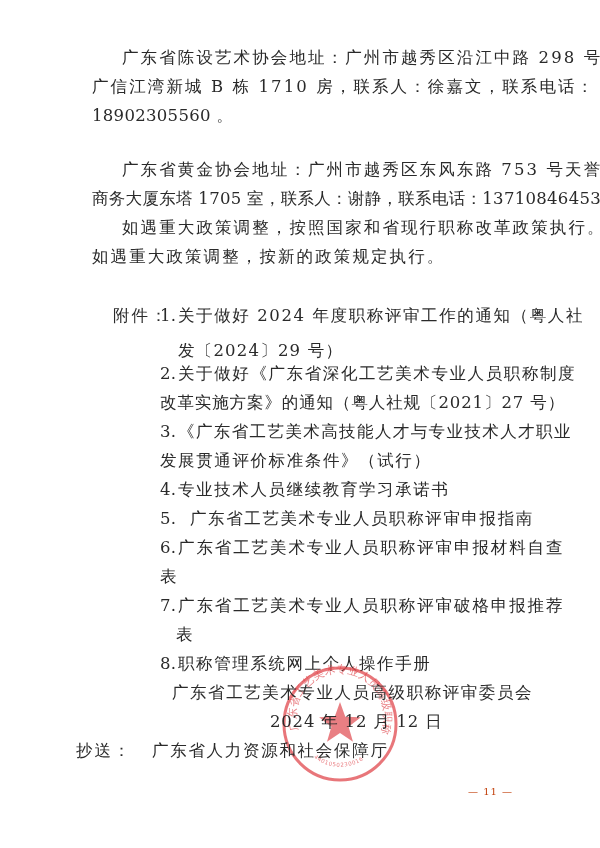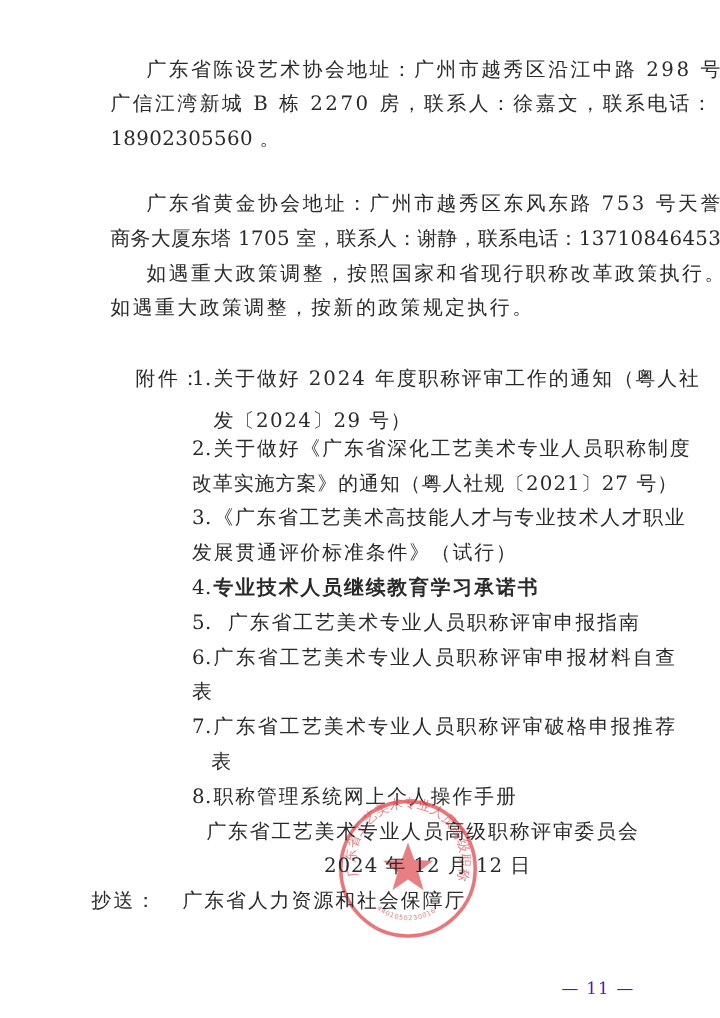--- a/index.html
+++ b/index.html
@@ -11,30 +11,30 @@
     .line {
       position: absolute; white-space: nowrap; font-size: 16.5px; line-height: 20px;
       letter-spacing: 2.1px;
     }
     .line.tight { letter-spacing: 0.3px; }
     .seal {
       position: absolute; left: 280px; top: 664px; width: 120px; height: 120px;
       pointer-events: none;
     }
     .pagenum {
-      position: absolute; left: 468px; top: 816px; font-size: 14px; letter-spacing: 1px; color: #4c1d95;
+      position: absolute; left: 468px; top: 786px; font-size: 10px; letter-spacing: 1px; color: #c2410c;
     }
   </style>
 </head>
 <body>
 
 <div>
 
   <div class="line" style="left:122px; top:48px;">广东省陈设艺术协会地址：广州市越秀区沿江中路 298 号</div>
-  <div class="line" style="left:92px; top:77px;">广信江湾新城 B 栋 2270 房，联系人：徐嘉文，联系电话：</div>
+  <div class="line" style="left:92px; top:77px;">广信江湾新城 B 栋 1710 房，联系人：徐嘉文，联系电话：</div>
   <div class="line tight" style="left:92px; top:106px;">18902305560 。</div>
 
   <div class="line" style="left:122px; top:160px;">广东省黄金协会地址：广州市越秀区东风东路 753 号天誉</div>
   <div class="line tight" style="left:92px; top:189px;">商务大厦东塔 1705 室，联系人：谢静，联系电话：13710846453。</div>
 
   <div class="line" style="left:122px; top:218px;">如遇重大政策调整，按照国家和省现行职称改革政策执行。</div>
   <div class="line" style="left:92px; top:247px;">如遇重大政策调整，按新的政策规定执行。</div>
 
   <div class="line" style="left:113px; top:306px;">附件：</div>
 
@@ -51,21 +51,21 @@
   </div>
 
   <div>
     <div class="line tight" style="left:160px; top:422px;">3.</div>
     <div class="line" style="left:178px; top:422px; letter-spacing:1.4px;text-align:right;">《广东省工艺美术高技能人才与专业技术人才职业</div>
     <div class="line" style="left:160px; top:451px; letter-spacing:1.6px;">发展贯通评价标准条件》（试行）</div>
   </div>
 
   <div>
     <div class="line tight" style="left:160px; top:480px;">4.</div>
-    <div class="line" style="left:178px; top:480px; letter-spacing:1.6px;font-weight:bold;">专业技术人员继续教育学习承诺书</div>
+    <div class="line" style="left:178px; top:480px; letter-spacing:1.6px;">专业技术人员继续教育学习承诺书</div>
   </div>
 
   <div>
     <div class="line tight" style="left:160px; top:509px;">5.</div>
     <div class="line" style="left:178px; top:509px; letter-spacing:1.6px;margin-left:12px;">广东省工艺美术专业人员职称评审申报指南</div>
   </div>
 
   <div>
     <div class="line tight" style="left:160px; top:538px;">6.</div>
     <div class="line" style="left:178px; top:538px; letter-spacing:1.9px;">广东省工艺美术专业人员职称评审申报材料自查</div>

